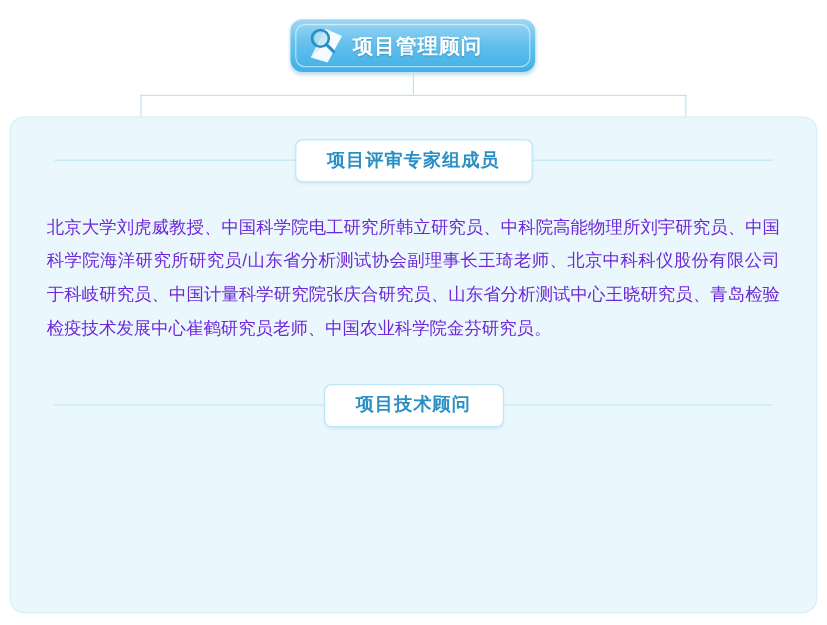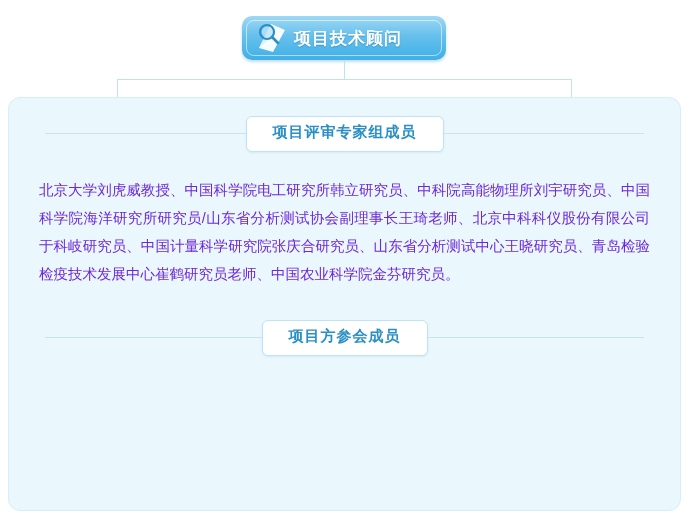--- a/index.html
+++ b/index.html
@@ -88,21 +88,20 @@
     border: 1px solid #d4eefa;
     border-radius: 12px;
     box-sizing: border-box;
   }
 
   
   .section-header-wrap {
     position: relative;
     height: 34px;
     margin-top: 18px;
-    font-family: Liberation Mono, monospace;
   }
   .section-rule {
     position: absolute;
     left: 36px;
     right: 36px;
     top: 17px;
     height: 1px;
     background: #c3e6f7;
   }
   .section-title {
@@ -145,21 +144,21 @@
     <div class="top-banner-inner"></div>
     <div class="banner-icon">
       <svg width="40" height="40" viewBox="0 0 40 40" aria-hidden="true">
         <path d="M8 30 L20 6 L34 12 L22 34 Z" fill="#ffffff" opacity="0.95"></path>
         <path d="M8 30 L20 6 L23 17 Z" fill="#d9f0fb" opacity="0.9"></path>
         <circle cx="16" cy="14" r="7" fill="none" stroke="#2a8fc4" stroke-width="2.2"></circle>
         <circle cx="16" cy="14" r="5.2" fill="#bfe4f6" opacity="0.75"></circle>
         <line x1="21" y1="19" x2="27" y2="25" stroke="#2a8fc4" stroke-width="2.6" stroke-linecap="round"></line>
       </svg>
     </div>
-    <div class="banner-title">项目技术顾问</div>
+    <div class="banner-title">项目管理顾问</div>
   </div>
 
   <div class="connector-v" style="left:344px; top:60px; width:1px; height:19px;"></div>
 
   <div class="connector-h" style="left:117px; top:79px; width:455px; height:1px;"></div>
 
   <div class="connector-v" style="left:117px; top:79px; width:1px; height:18px;"></div>
 
   <div class="connector-v" style="left:571px; top:79px; width:1px; height:18px;"></div>
 
@@ -168,17 +167,17 @@
     <div class="section-header-wrap">
       <div class="section-rule"></div>
       <div class="section-title">项目评审专家组成员</div>
     </div>
     <div class="section-body">北京大学刘虎威教授、中国科学院电工研究所韩立研究员、中科院高能物理所刘宇研究员、中国科学院海洋研究所研究员/山东省分析测试协会副理事长王琦老师、北京中科科仪股份有限公司于科岐研究员、中国计量科学研究院张庆合研究员、山东省分析测试中心王晓研究员、青岛检验检疫技术发展中心崔鹤研究员老师、中国农业科学院金芬研究员。</div>
 
     <div class="spacer-mid"></div>
 
     <div class="section-header-wrap">
       <div class="section-rule"></div>
-      <div class="section-title">项目方参会成员</div>
+      <div class="section-title">项目技术顾问</div>
     </div>
 
   </div>
 </div>
 
 </body></html>

